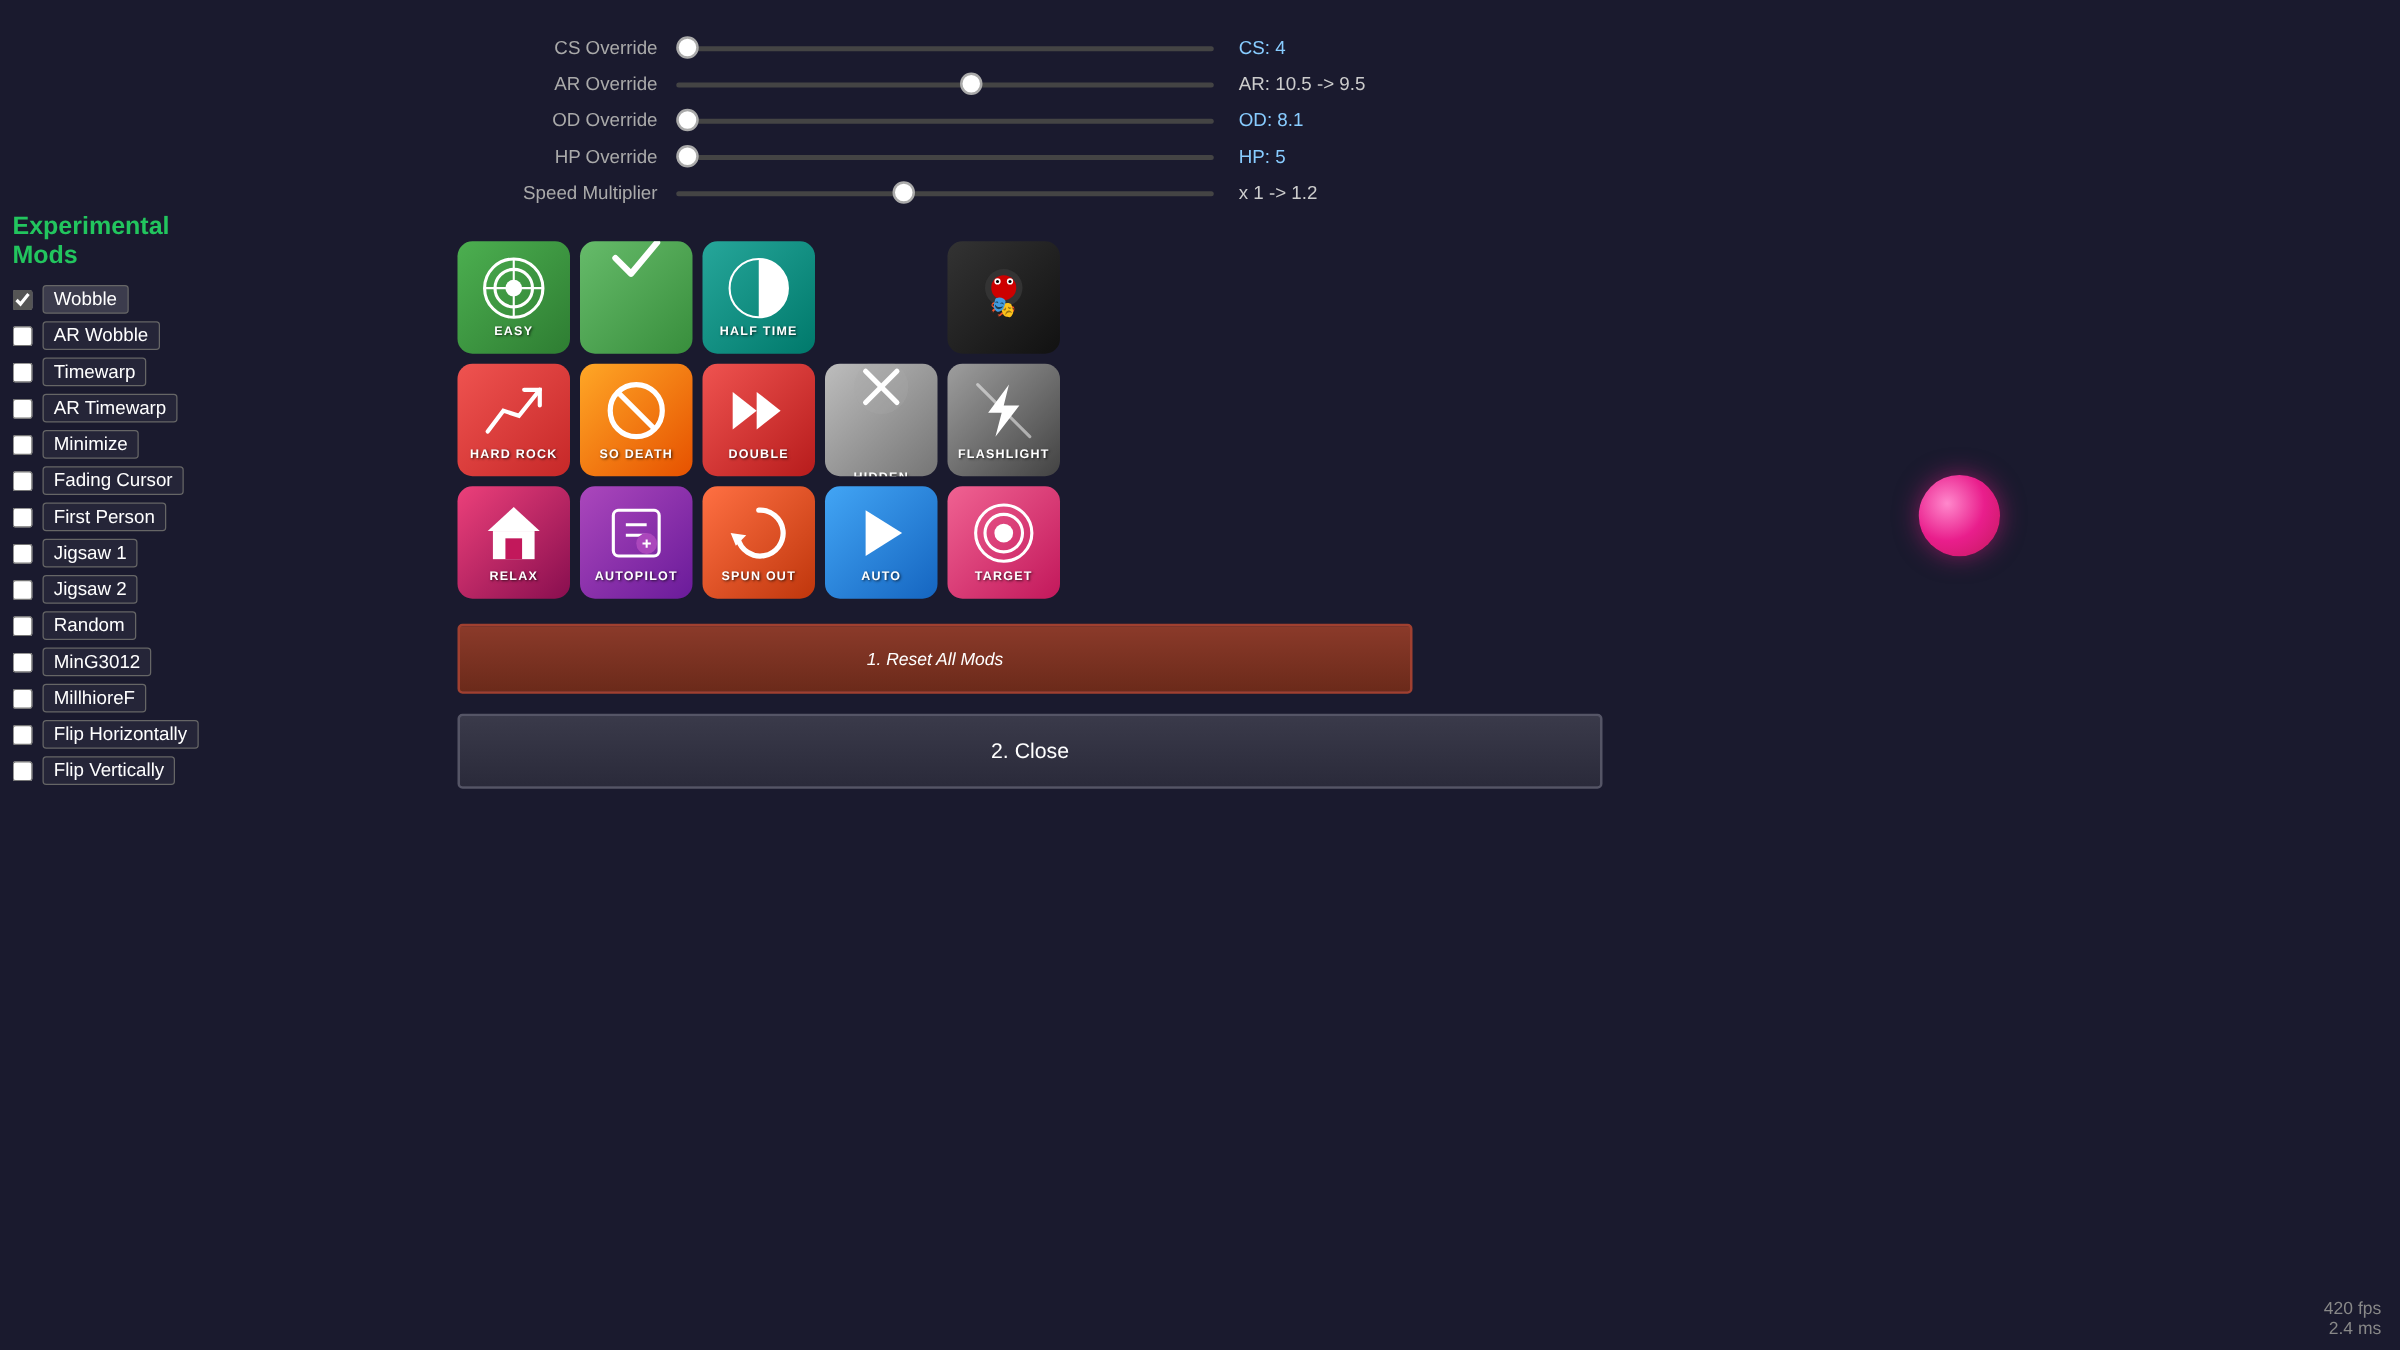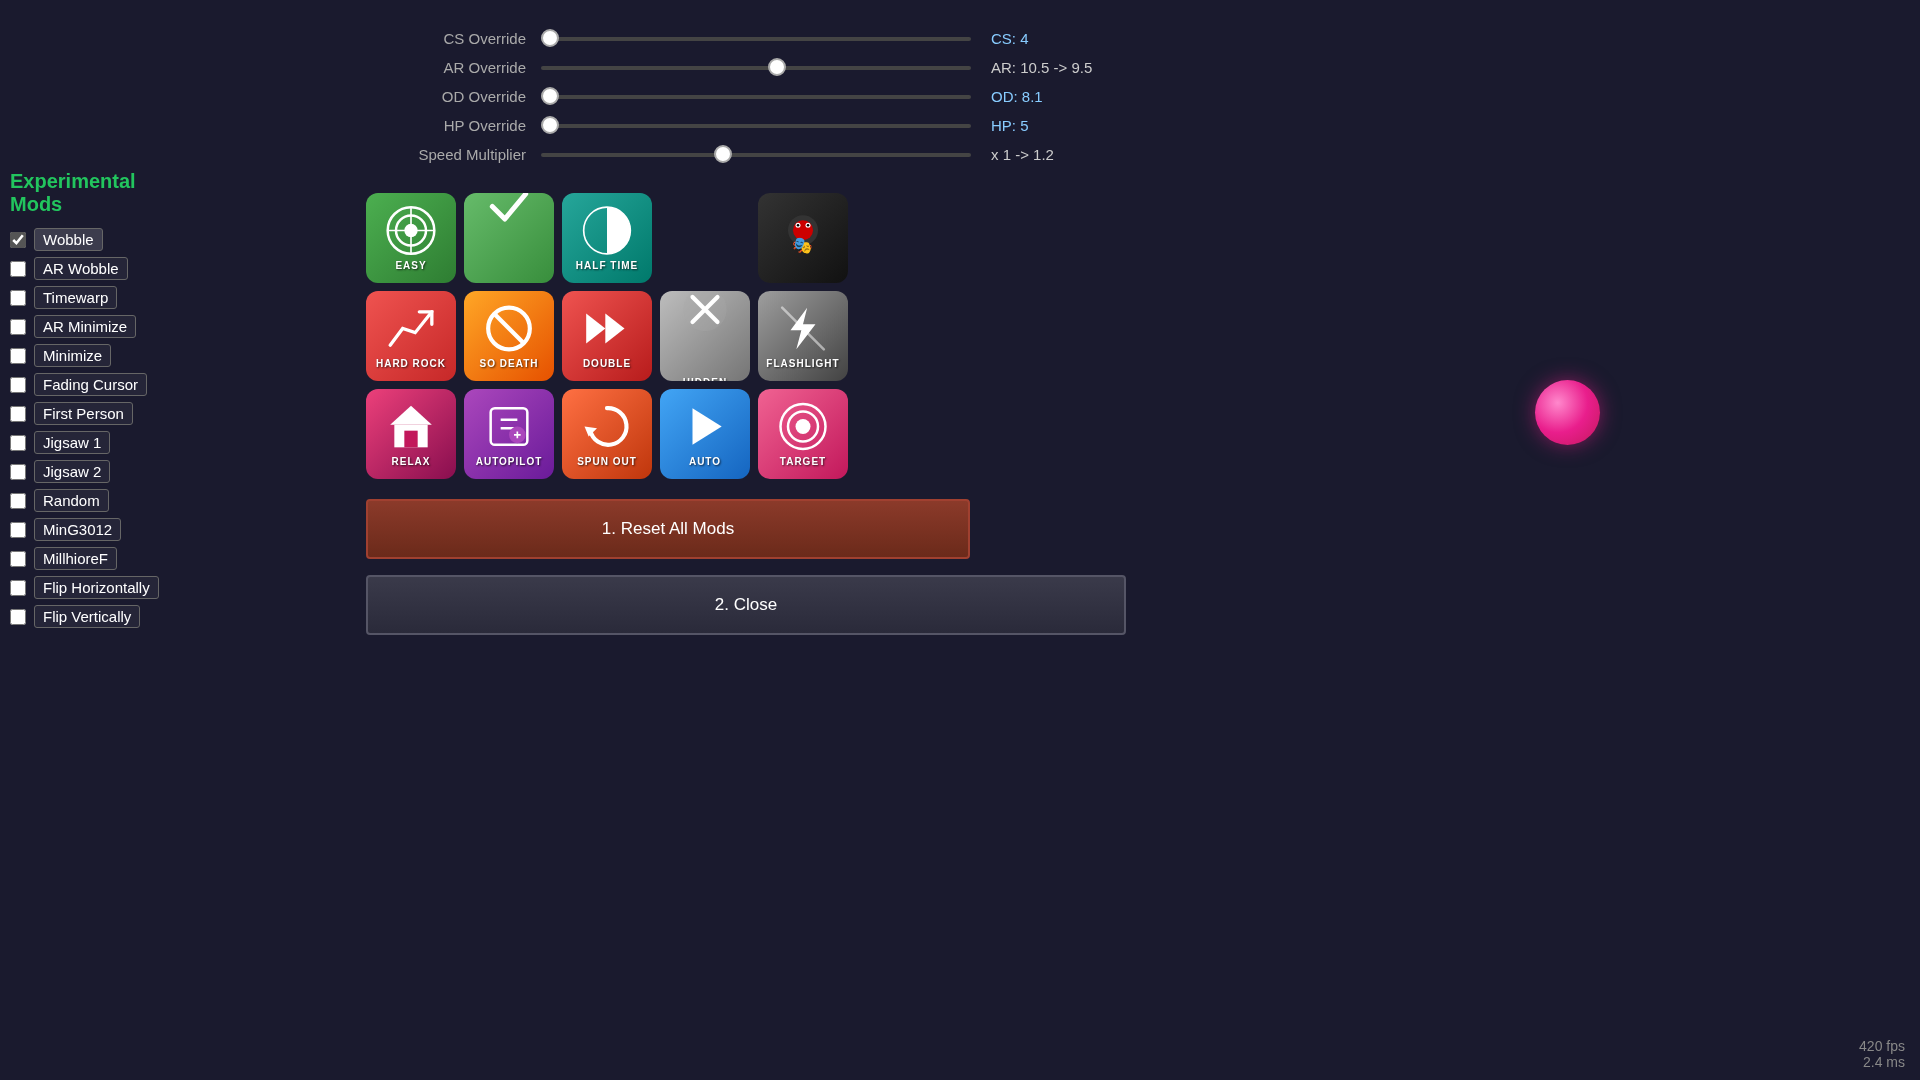--- a/index.html
+++ b/index.html
@@ -172,35 +172,36 @@
     .mod-target { background: linear-gradient(135deg, #f06292, #c2185b); }
     .mod-jigsaw1 { background: linear-gradient(135deg, #333, #111); }
 
     
     .action-buttons {
       margin-top: 20px;
     }
 
     .btn-reset {
       display: block;
-      width: 604px;
+      width: 764px;
       padding: 18px;
       background: linear-gradient(180deg, #8b3a2a, #6b2a1a);
       border: 2px solid #a04030;
       color: #ffffff;
-      font-size: 17px;
+      font-size: 14px;
       text-align: center;
       cursor: pointer;
       border-radius: 4px;
       margin-bottom: 16px;
+      font-style: italic;
     }
 
     .btn-close {
       display: block;
-      width: 760px;
+      width: 916px;
       padding: 18px;
       background: linear-gradient(180deg, #3a3a4a, #2a2a3a);
       border: 2px solid #555566;
       color: #ffffff;
       font-size: 17px;
       text-align: center;
       cursor: pointer;
       border-radius: 4px;
     }
 
@@ -252,21 +253,21 @@
       <div class="checkbox-item">
         <input type="checkbox" style="">
         <span class="checkbox-label">AR Wobble</span>
       </div>
       <div class="checkbox-item">
         <input type="checkbox" style="">
         <span class="checkbox-label">Timewarp</span>
       </div>
       <div class="checkbox-item">
         <input type="checkbox" style="">
-        <span class="checkbox-label">AR Minimize</span>
+        <span class="checkbox-label">AR Timewarp</span>
       </div>
       <div class="checkbox-item">
         <input type="checkbox" style="">
         <span class="checkbox-label">Minimize</span>
       </div>
       <div class="checkbox-item">
         <input type="checkbox" style="">
         <span class="checkbox-label">Fading Cursor</span>
       </div>
       <div class="checkbox-item">

